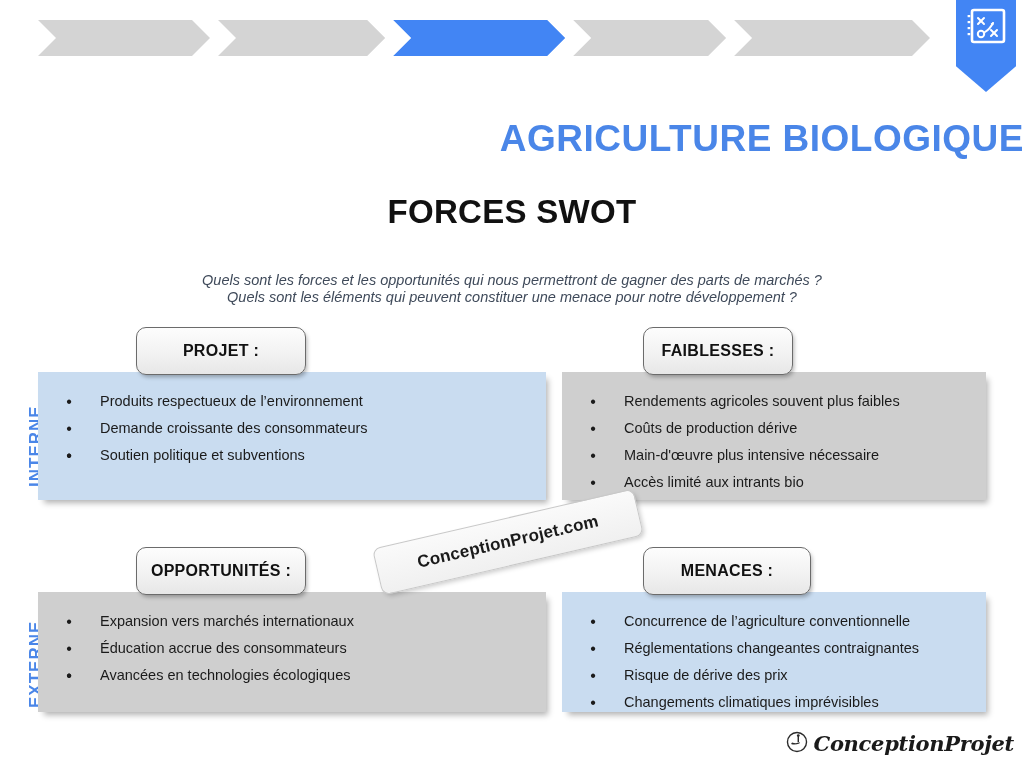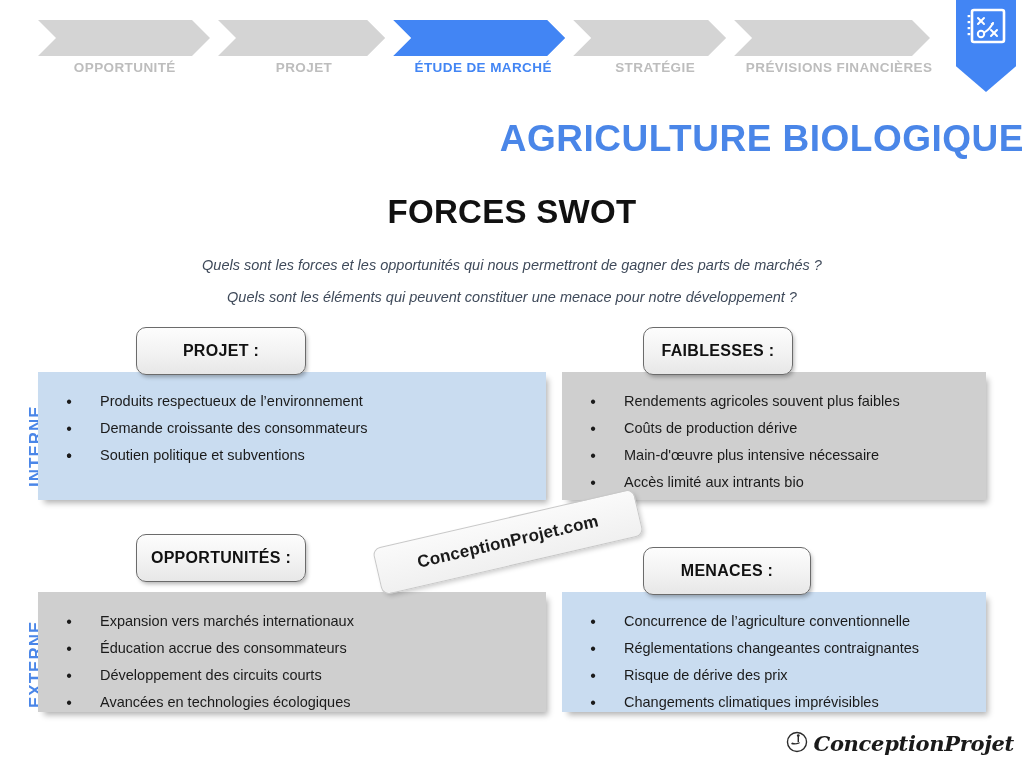--- a/index.html
+++ b/index.html
@@ -125,21 +125,21 @@
   }
   .question {
     position: absolute;
     left: 0;
     width: 1024px;
     text-align: center;
     font-style: italic;
     font-size: 14.5px;
     color: #3f4a5a;
   }
-  .question.q1 { top: 257px; text-align: center; }
+  .question.q1 { top: 272px; text-align: center; }
   .question.q2 { top: 289px; }
 
   
   .axis-label {
     position: absolute;
     font-size: 17px;
     font-weight: bold;
     color: #4a86e8;
     letter-spacing: 1px;
     transform-origin: left top;
@@ -210,21 +210,21 @@
     letter-spacing: 0.3px;
     white-space: nowrap;
   }
 
   
   .q-forces        { left: 38px;  top: 372px; width: 508px; height: 128px; }
   .q-forces-head   { left: 136px; top: 327px; width: 170px; }
   .q-faiblesses    { left: 562px; top: 372px; width: 424px; height: 128px; }
   .q-faiblesses-head { left: 643px; top: 327px; width: 150px; }
   .q-opportunites  { left: 38px;  top: 592px; width: 508px; height: 120px; }
-  .q-opportunites-head { left: 136px; top: 534px; width: 170px; }
+  .q-opportunites-head { left: 136px; top: 547px; width: 170px; }
   .q-menaces       { left: 562px; top: 592px; width: 424px; height: 120px; }
   .q-menaces-head  { left: 643px; top: 547px; width: 168px; }
 
   
   .watermark {
     position: absolute;
     left: 374px;
     top: 518px;
     width: 268px;
     height: 48px;
@@ -275,27 +275,20 @@
   <div class="nav-bar">
 
     <div class="chevron-row">
       <div class="chevron c0"></div>
       <div class="chevron c1"></div>
       <div class="chevron c2 active"></div>
       <div class="chevron c3"></div>
       <div class="chevron c4"></div>
     </div>
 
-    <div class="label-row">
-      <div class="nav-label c0">OPPORTUNITÉ</div>
-      <div class="nav-label c1">PROJET</div>
-      <div class="nav-label c2 active">ÉTUDE DE MARCHÉ</div>
-      <div class="nav-label c3">STRATÉGIE</div>
-      <div class="nav-label c4">PRÉVISIONS FINANCIÈRES</div>
-    </div>
 
     <div class="bookmark">
       <div class="bookmark-shape"></div>
       <svg class="bookmark-glyph" viewBox="0 0 42 42">
         <rect x="7" y="3" width="32" height="32" rx="2" fill="none" stroke="#ffffff" stroke-width="2.6"></rect>
         <g stroke="#ffffff" stroke-width="2" fill="none" stroke-linecap="round">
           <line x1="13" y1="11" x2="19" y2="17"></line>
           <line x1="19" y1="11" x2="13" y2="17"></line>
           <circle cx="16" cy="27" r="3.2"></circle>
           <line x1="26" y1="23" x2="32" y2="29"></line>
@@ -345,21 +338,21 @@
   </div>
   <div class="quad-head q-faiblesses-head">
     <span>FAIBLESSES :</span>
   </div>
 
   <div class="quad q-opportunites">
     <div class="quad-body grey"></div>
     <ul class="quad-list">
       <li><span class="bullet">•</span><span>Expansion vers marchés internationaux</span></li>
       <li><span class="bullet">•</span><span>Éducation accrue des consommateurs</span></li>
-      <li><span class="bullet">•</span><span>Développement des circuits courts</span></li>
+      <li><span class="bullet">•</span></li>
       <li><span class="bullet">•</span><span>Avancées en technologies écologiques</span></li>
     </ul>
   </div>
   <div class="quad-head q-opportunites-head">
     <span>OPPORTUNITÉS :</span>
   </div>
 
   <div class="quad q-menaces">
     <div class="quad-body blue"></div>
     <ul class="quad-list">

